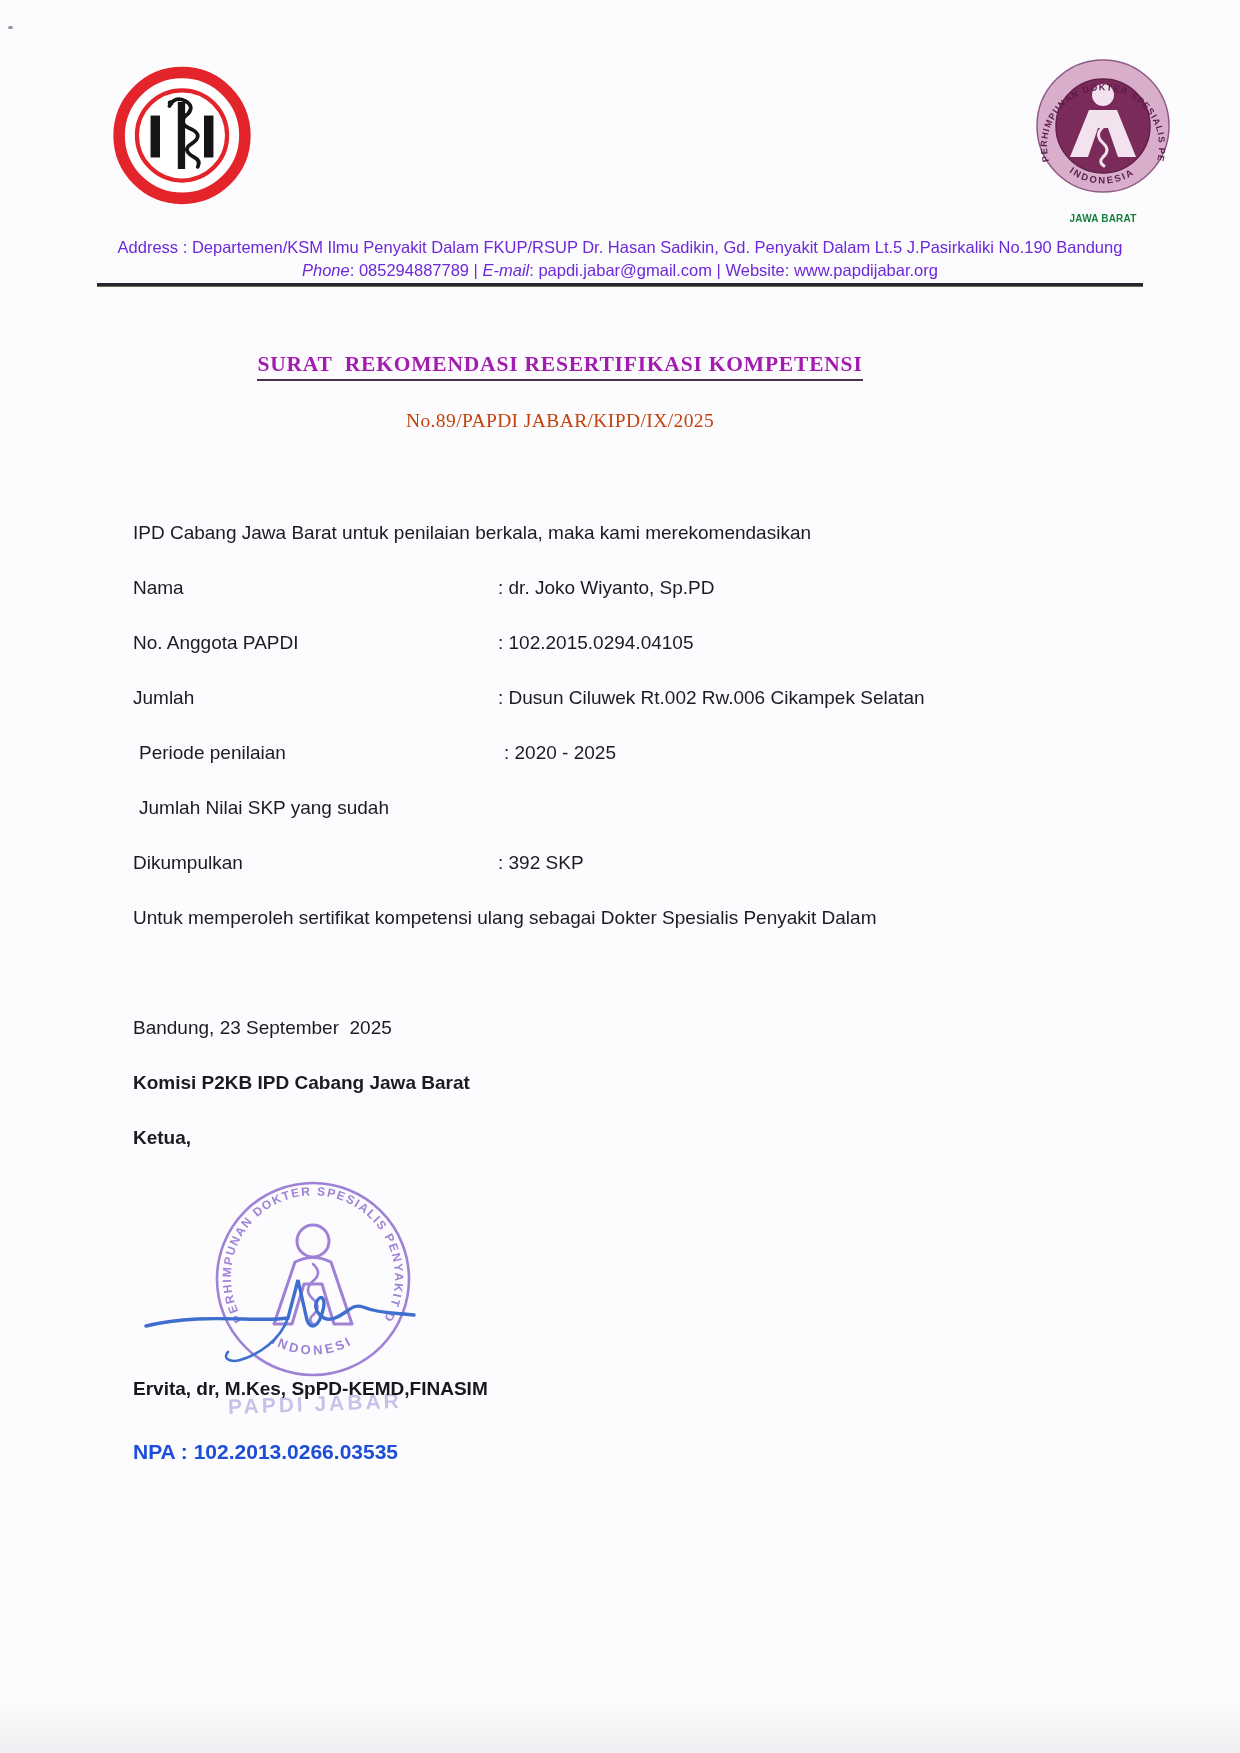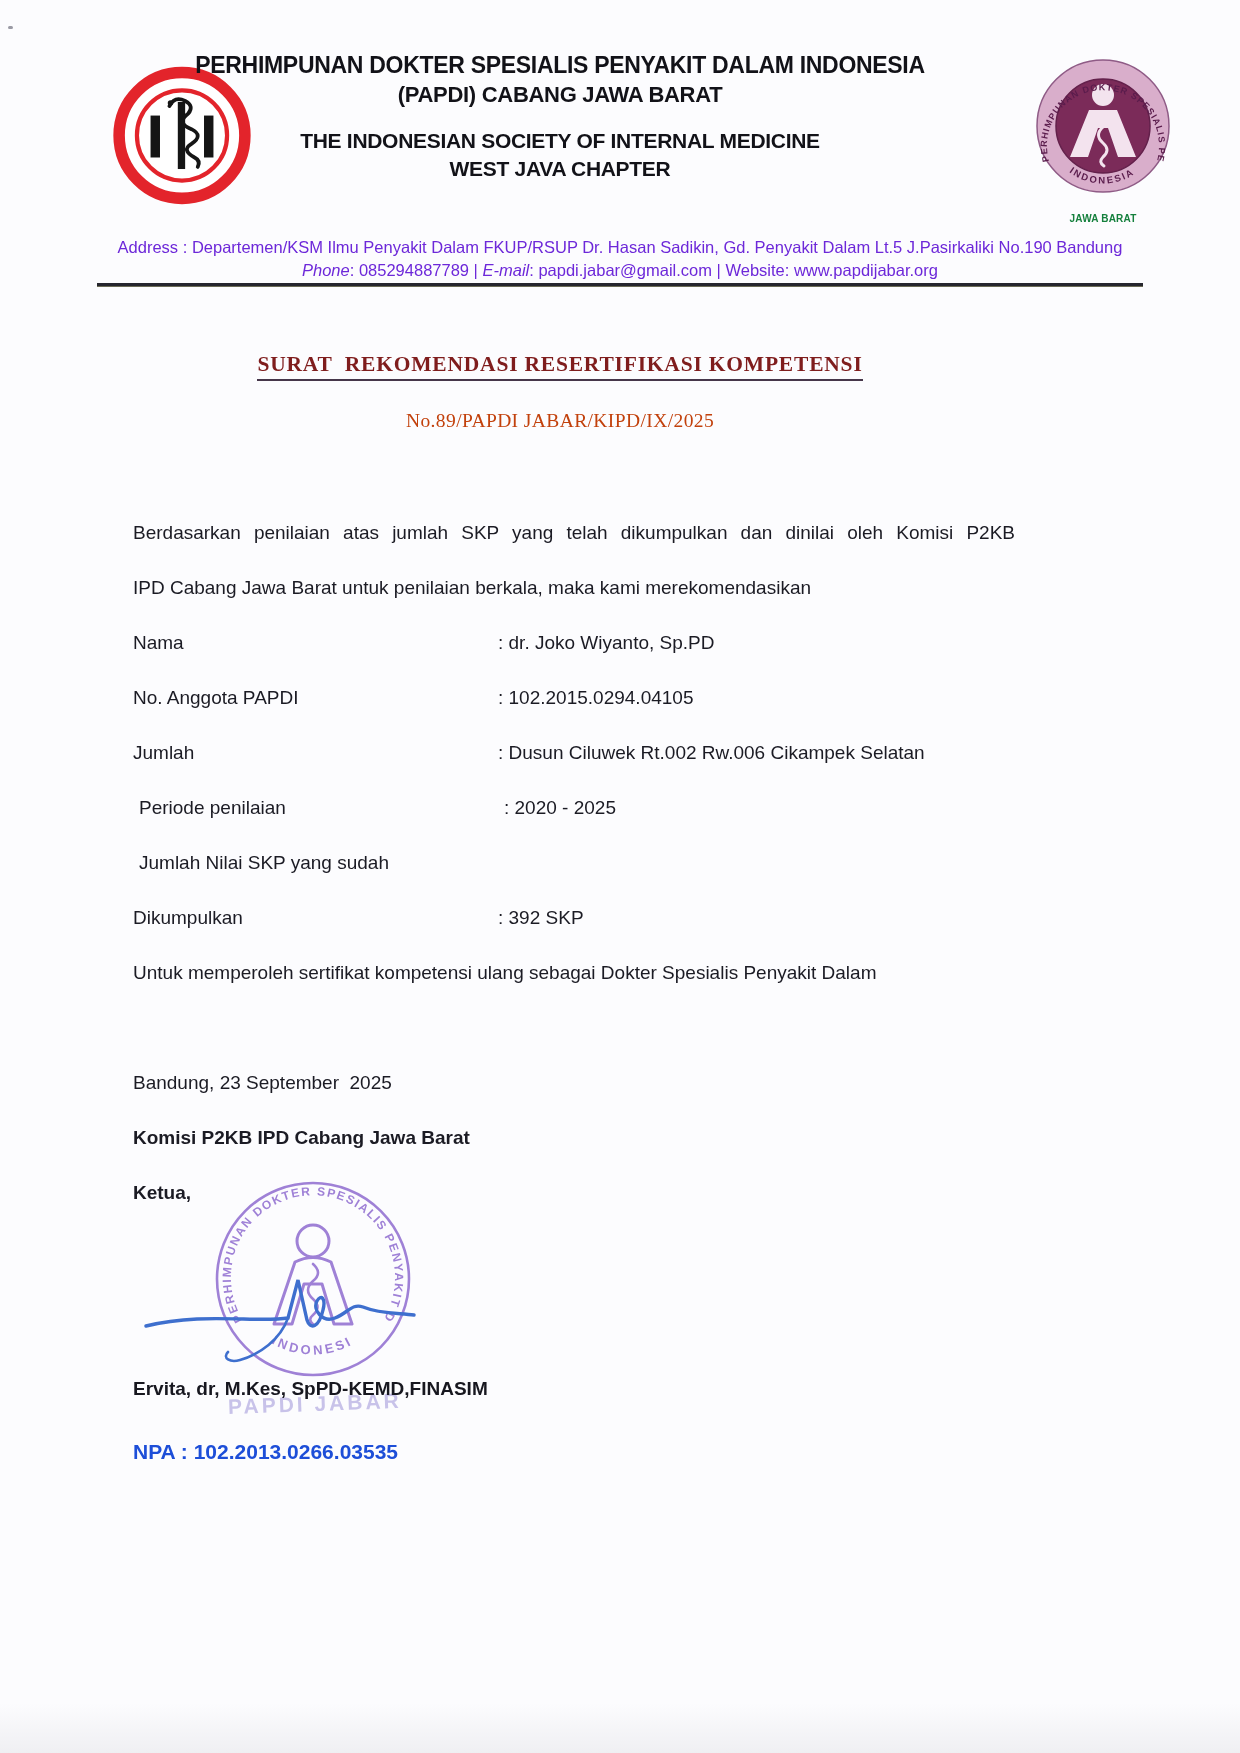--- a/index.html
+++ b/index.html
@@ -23,21 +23,21 @@
   .seal-caption{font-size:10px;font-weight:bold;margin-top:5px;color:#15803d;letter-spacing:0.2px;}
   .address-block{position:absolute;left:55px;top:236px;width:1130px;text-align:center;
     font-size:16.5px;line-height:23px;color:#6d28d9;}
   .it{font-style:italic;}
   .head-rule{position:absolute;left:97px;top:283px;width:1046px;height:3px;background:#26262e;
     border-bottom:1px solid #6b6b55;}
 
   
   .title-block{position:absolute;left:60px;top:352px;width:1000px;text-align:center;}
   .letter-title{display:inline-block;font-family:"Liberation Serif",serif;font-weight:bold;
-    font-size:21.5px;letter-spacing:0.8px;color:#7f1d1d;border-bottom:2.5px solid #46364a;
+    font-size:21.5px;letter-spacing:0.8px;color:#a21caf;border-bottom:2.5px solid #46364a;
     padding-bottom:2px;}
   .letter-no{margin-top:29px;font-family:"Liberation Serif",serif;font-size:19.5px;
     letter-spacing:0.4px;color:#c2410c;}
 
   
   .body-block{position:absolute;left:133px;top:505px;width:882px;font-size:19px;color:#1b1b24;}
   .bline{line-height:55px;height:55px;}
   .bline.just{text-align:justify;text-align-last:justify;}
   .frow{display:flex;line-height:55px;height:55px;gap:48px;}
   .flabel{width:317px;flex:0 0 317px;}
@@ -66,27 +66,20 @@
   <svg class="idi-logo" viewBox="0 0 160 145">
     <circle cx="80" cy="72" r="60" fill="#ffffff" stroke="#e3242b" stroke-width="11"></circle>
     <circle cx="80" cy="72" r="43" fill="#ffffff" stroke="#e3242b" stroke-width="4"></circle>
     <rect x="50" y="53" width="9" height="40" fill="#151515"></rect>
     <rect x="101" y="53" width="9" height="40" fill="#151515"></rect>
     <rect x="76" y="40" width="7" height="64" fill="#151515"></rect>
     <path d="M68,44 q5,-10 15,-5 q9,5 3,12 q-12,9 3,15 q12,6 0,14 q-10,6 3,13 q6,3 3,9" fill="none" stroke="#151515" stroke-width="3.6" stroke-linecap="round"></path>
     <circle cx="69" cy="41" r="2.6" fill="#151515"></circle>
   </svg>
 
-  <div class="header-text">
-    <div class="org-1">PERHIMPUNAN DOKTER SPESIALIS PENYAKIT DALAM INDONESIA</div>
-    <div class="org-2">(PAPDI) CABANG JAWA BARAT</div>
-    <div class="org-gap"></div>
-    <div class="org-en">THE INDONESIAN SOCIETY OF INTERNAL MEDICINE</div>
-    <div class="org-en">WEST JAVA CHAPTER</div>
-  </div>
 
   <div class="seal-wrap">
     <svg width="160" height="150" viewBox="0 0 160 150">
       <defs>
         <path id="sealTopArc" d="M 26,107 A 56,56 0 1 1 134,107" fill="none"></path>
         <path id="sealBotArc" d="M 46,118 A 56,56 0 0 0 114,118" fill="none"></path>
       </defs>
       <circle cx="80" cy="72" r="66" fill="#d9aecb" stroke="#8f5b86" stroke-width="1.5"></circle>
       <circle cx="80" cy="72" r="47" fill="#7b2b59" stroke="#63204b" stroke-width="1.5"></circle>
       <circle cx="80" cy="41" r="11" fill="#f3e3ee"></circle>
@@ -110,21 +103,20 @@
   </div>
 
   <div class="head-rule"></div>
 
   <div class="title-block">
     <span class="letter-title prewrap">SURAT  REKOMENDASI RESERTIFIKASI KOMPETENSI</span>
     <div class="letter-no">No.89/PAPDI JABAR/KIPD/IX/2025</div>
   </div>
 
   <div class="body-block">
-    <div class="bline just">Berdasarkan penilaian atas jumlah SKP yang telah dikumpulkan dan dinilai oleh Komisi P2KB</div>
     <div class="bline">IPD Cabang Jawa Barat untuk penilaian berkala, maka kami merekomendasikan</div>
 
     <div class="frow">
       <div class="flabel">Nama</div>
       <div class="fvalue">: dr. Joko Wiyanto, Sp.PD</div>
     </div>
     <div class="frow">
       <div class="flabel">No. Anggota PAPDI</div>
       <div class="fvalue">: 102.2015.0294.04105</div>
     </div>

